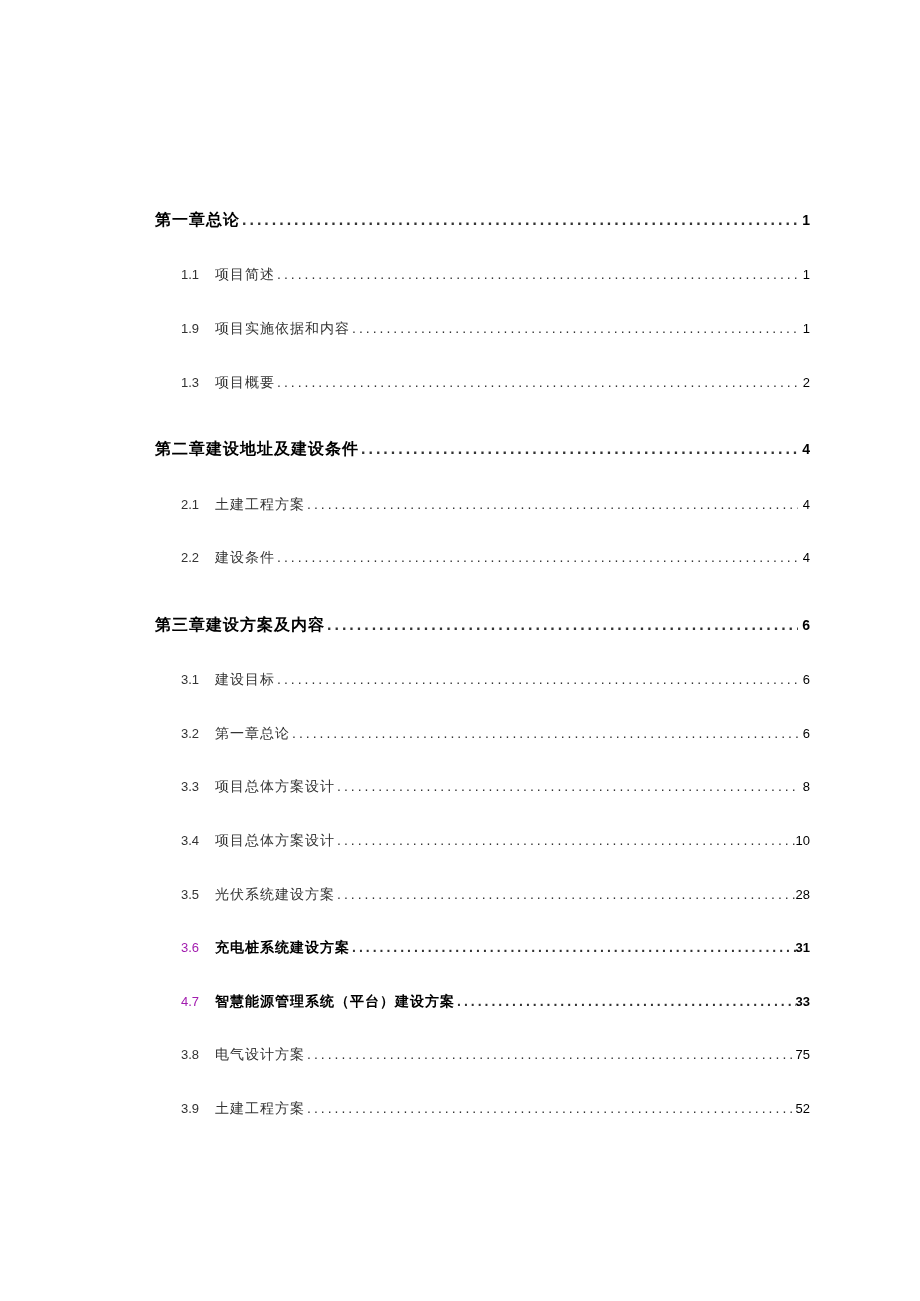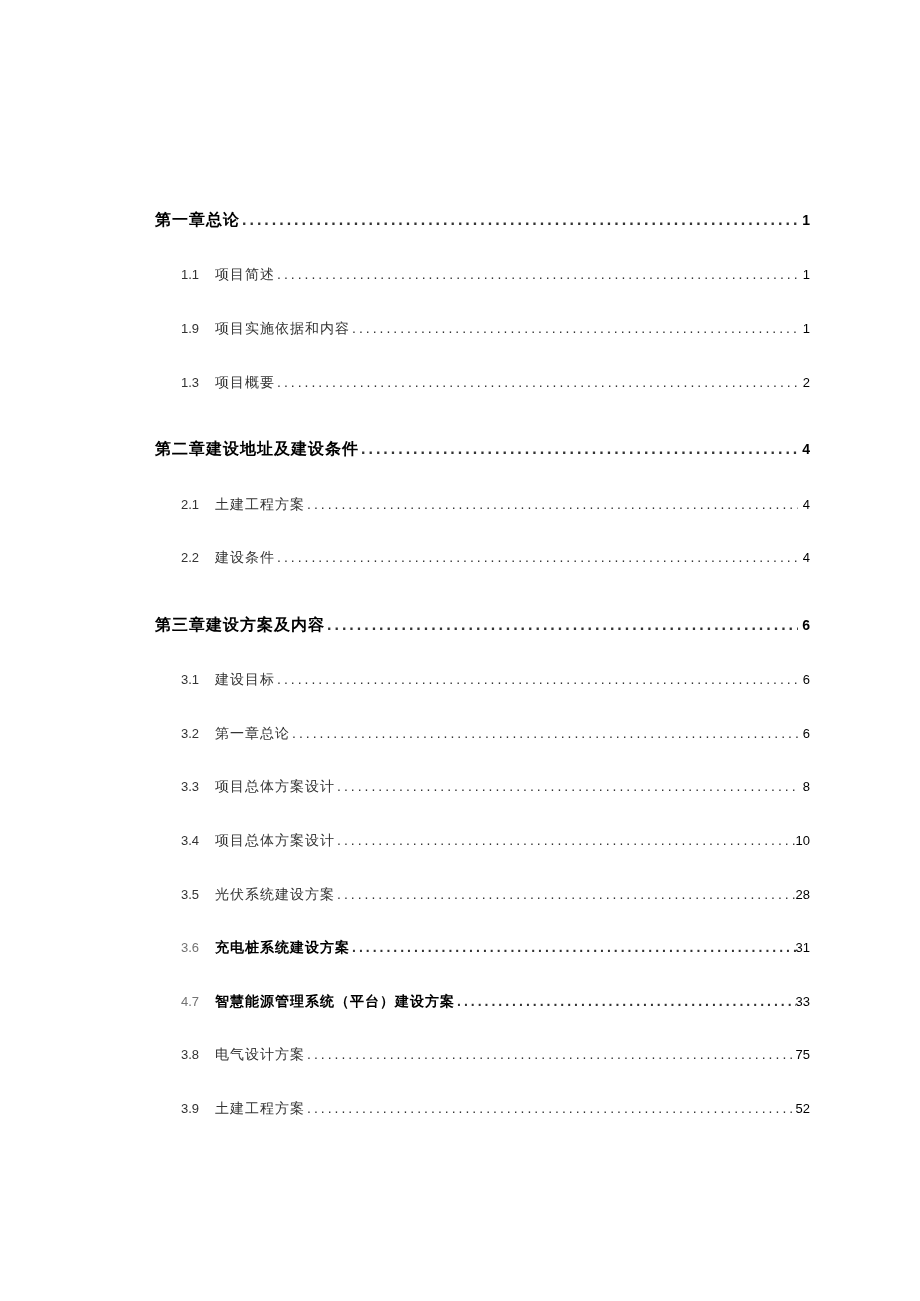--- a/index.html
+++ b/index.html
@@ -43,21 +43,21 @@
     .sub-num {
       width: 30px;
       flex: 0 0 auto;
       text-align: center;
       padding-left: 20px;
       font-family: Liberation Sans, sans-serif;
       font-size: 13px;
     }
     .toc-sub.bold .sub-num {
       font-weight: normal;
-      color: #737373;
+      color: #a21caf;
     }
     .toc-text {
       flex: 0 0 auto;
       letter-spacing: 1px;
       margin-top: 24px;
     }
     .toc-sub .toc-text {
       padding-left: 10px;
     }
     .toc-leader {
@@ -73,21 +73,21 @@
       content: ".....................................................................................................................................................................";
     }
     .toc-sub .toc-leader,
     .toc-sub .toc-page {
       font-weight: normal;
     }
     .toc-sub.bold .toc-leader::after {
       font-weight: bold;
     }
     .toc-sub.bold .toc-page {
-      font-weight: normal;
+      font-weight: bold;
     }
     .toc-page {
       flex: 0 0 auto;
       font-family: Arial, sans-serif;
       font-size: 14px;
       color: #000;
       text-align: right;
       min-width: 12px;
     }
     .toc-sub .toc-page {

